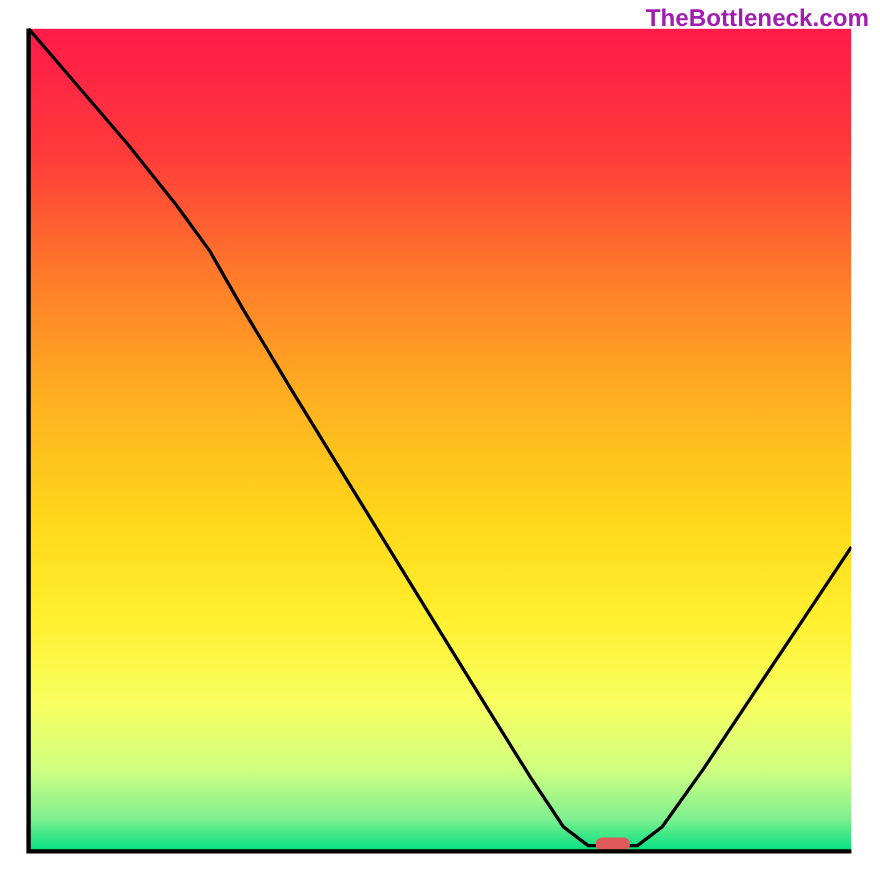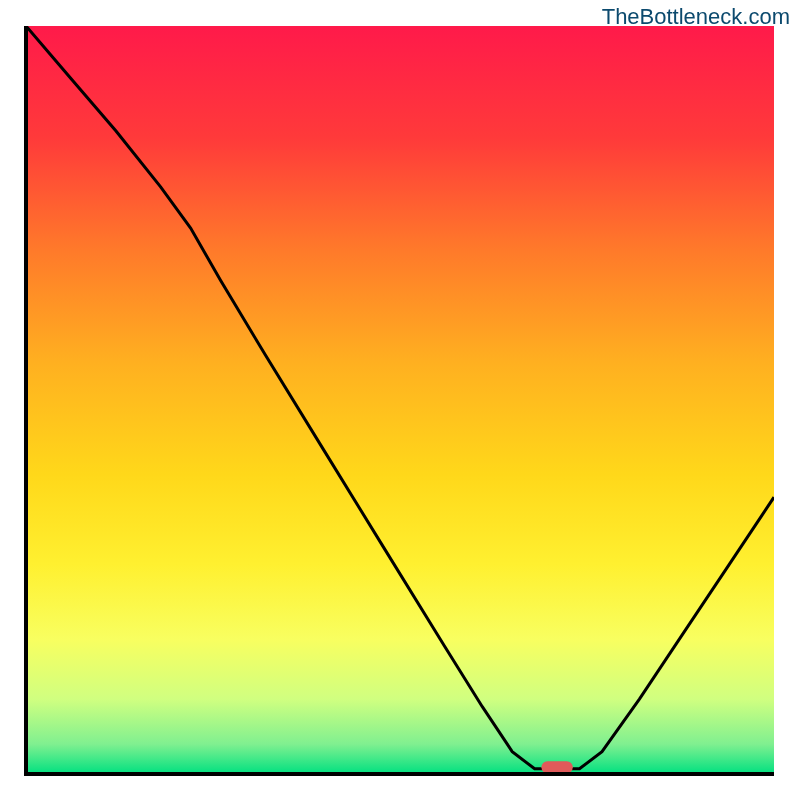--- a/index.html
+++ b/index.html
@@ -16,22 +16,22 @@
     top: 0;
     left: 0;
     width: 800px;
     height: 800px;
   }
   .watermark {
     position: absolute;
     top: 4px;
     right: 10px;
     font-size: 22px;
-    font-weight: normal;
-    color: #0c4a6e;
+    font-weight: bold;
+    color: #a21caf;
     z-index: 10;
   }
   svg {
     display: block;
   }
 </style>
 </head>
 <body>
 
 <div class="chart-container">

